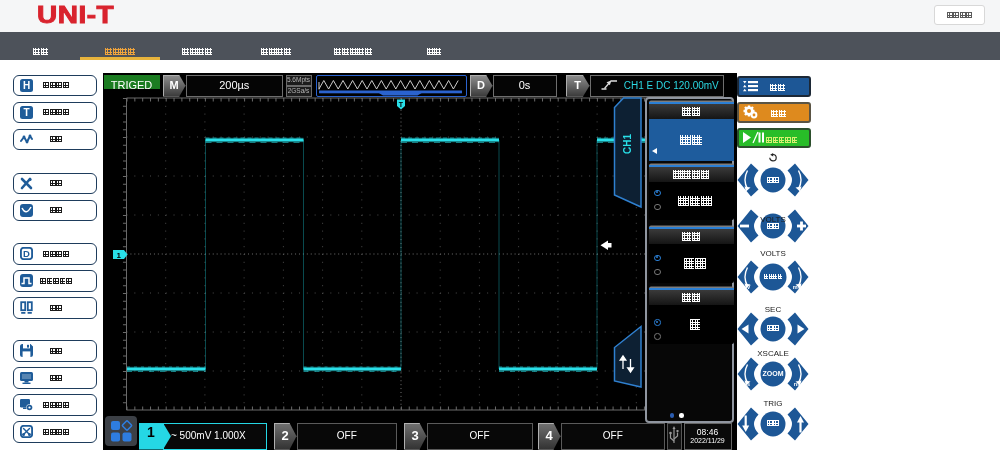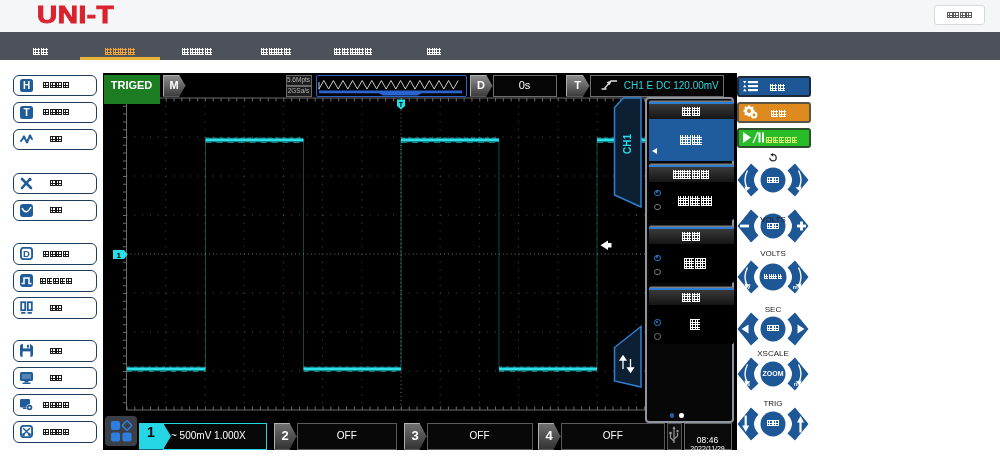--- a/index.html
+++ b/index.html
@@ -254,22 +254,23 @@
 <text x="528" y="77" font-size="10" font-weight="bold" fill="#29dfe8" text-anchor="middle" transform="rotate(-90 525,74)" font-family="Liberation Sans">CH1</text>
 <polygon points="538,253.5 511.5,274.5 511.5,308 538,314" fill="#0d2033" stroke="#2f80d0" stroke-width="1.5"></polygon>
 <g stroke="#fff" stroke-width="1.3" fill="#fff">
         <line x1="520" y1="284" x2="520" y2="296"></line>
         <path d="M517.2,287 L520,283 L522.8,287 Z"></path>
         <line x1="527.5" y1="286" x2="527.5" y2="298"></line>
         <path d="M524.7,295 L527.5,299 L530.3,295 Z"></path>
       </g>
 </svg>
 
-<div class="abs" style="left:.5px;top:2px;width:56px;height:29px;background:#1b7c21;color:#fff;font-weight:bold;font-size:11px;text-align:center;line-height:21px">TRIGED</div>
+<div class="abs" style="left:.5px;top:2px;width:56px;height:14px;background:#1b7c21;color:#fff;font-weight:normal;font-size:11px;text-align:center;line-height:21px">TRIGED</div>
 <div class="pent" style="left:59.5px;width:23px">M</div>
+<div class="tbox" style="left:83px;width:96.5px">200µs</div>
 <div class="abs" style="left:182.5px;top:2px;width:26px;height:10.5px;background:#1c1c1c;border:1px solid #6a6a6a;color:#b5b5b5;font-size:6.5px;text-align:center;line-height:8.5px">5.6Mpts</div>
 <div class="abs" style="left:182.5px;top:13px;width:26px;height:10.5px;background:#1c1c1c;border:1px solid #6a6a6a;color:#b5b5b5;font-size:6.5px;text-align:center;line-height:8.5px">2GSa/s</div>
 <div class="abs" style="left:213px;top:2px;width:150.5px;height:21.5px;background:#000;border:1.5px solid #2b63cf;border-radius:2px">
 <svg width="147" height="18.5" style="display:block;overflow:visible">
         <polyline fill="none" stroke="#e0e0e0" stroke-width="0.9" points="2.0,13.0 6.8,4.5 11.6,13.0 16.4,4.5 21.2,13.0 26.0,4.5 30.8,13.0 35.6,4.5 40.4,13.0 45.2,4.5 50.0,13.0 54.8,4.5 59.6,13.0 64.4,4.5 69.2,13.0 74.0,4.5 78.8,13.0 83.6,4.5 88.4,13.0 93.2,4.5 98.0,13.0 102.8,4.5 107.6,13.0 112.4,4.5 117.2,13.0 122.0,4.5 126.8,13.0 131.6,4.5 136.4,13.0 141.2,4.5"></polyline>
         <rect x="2" y="14.5" width="143" height="2.8" fill="#2b63cf"></rect>
         <polygon points="61,16.5 66,19.5 100.5,19.5 105.5,16.5" fill="#2b63cf"></polygon>
         <line x1="2" y1="6" x2="2" y2="13.5" stroke="#ccc"></line>
       </svg>
 </div>
@@ -371,21 +372,21 @@
           <line x1="6" y1="4" x2="6" y2="19"></line>
           <path d="M6,17 L2.5,14 L2.5,10"></path>
           <path d="M6,15 L9.5,12 L9.5,8.5"></path>
         </g>
         <circle cx="2.5" cy="9" r="1.3" fill="#999"></circle>
         <rect x="8.5" y="6" width="2" height="2" fill="#999"></rect>
         <path d="M4.5,5 L7.5,5 L6,2 Z" fill="#999"></path>
       </svg>
 </div>
 <div class="abs" style="left:580.5px;top:350px;width:48px;height:26.5px;background:#0a0a0a;border:1px solid #666;color:#fff;text-align:center">
-      <div style="font-size:8.5px;margin-top:11px">08:46</div>
+      <div style="font-size:8.5px;margin-top:3px">08:46</div>
       <div style="font-size:7px">2022/11/29</div>
     </div>
 </div>
 
 <div class="abs" style="left:737px;top:75.5px;width:74px;height:21px;background:#1d5796;border:2px solid #1c2836;border-radius:3px;display:flex;align-items:center;color:#fff">
 <svg width="15" height="12" style="margin-left:4px">
       <g fill="#fff">
         <rect x="5" y="1" width="10" height="2.2"></rect>
         <rect x="5" y="5" width="10" height="2.2"></rect>
         <rect x="5" y="9" width="10" height="2.2"></rect>

